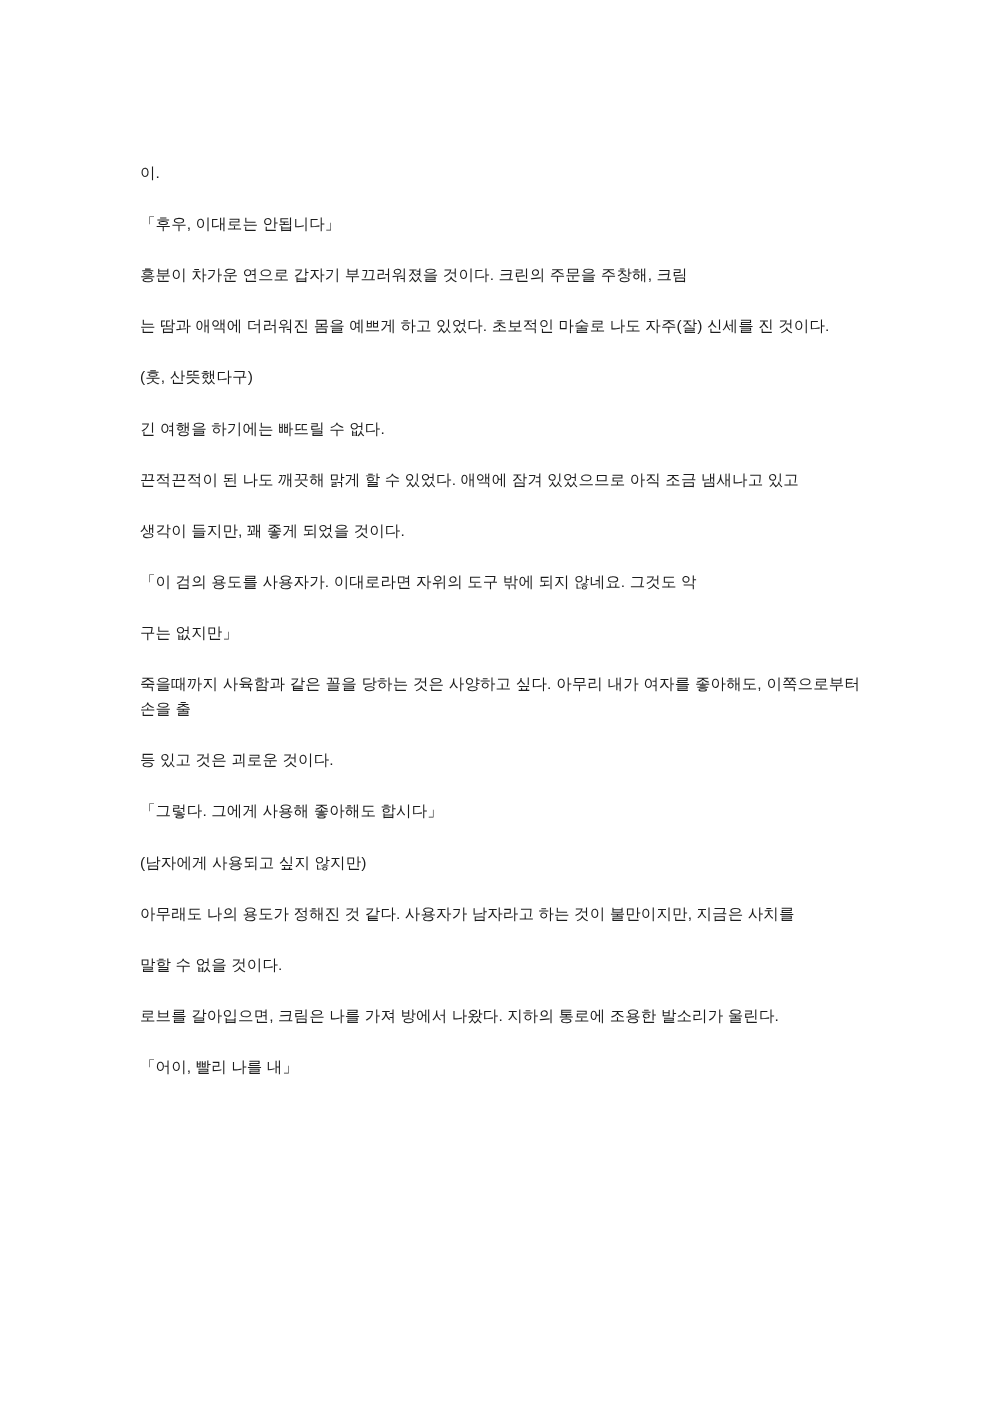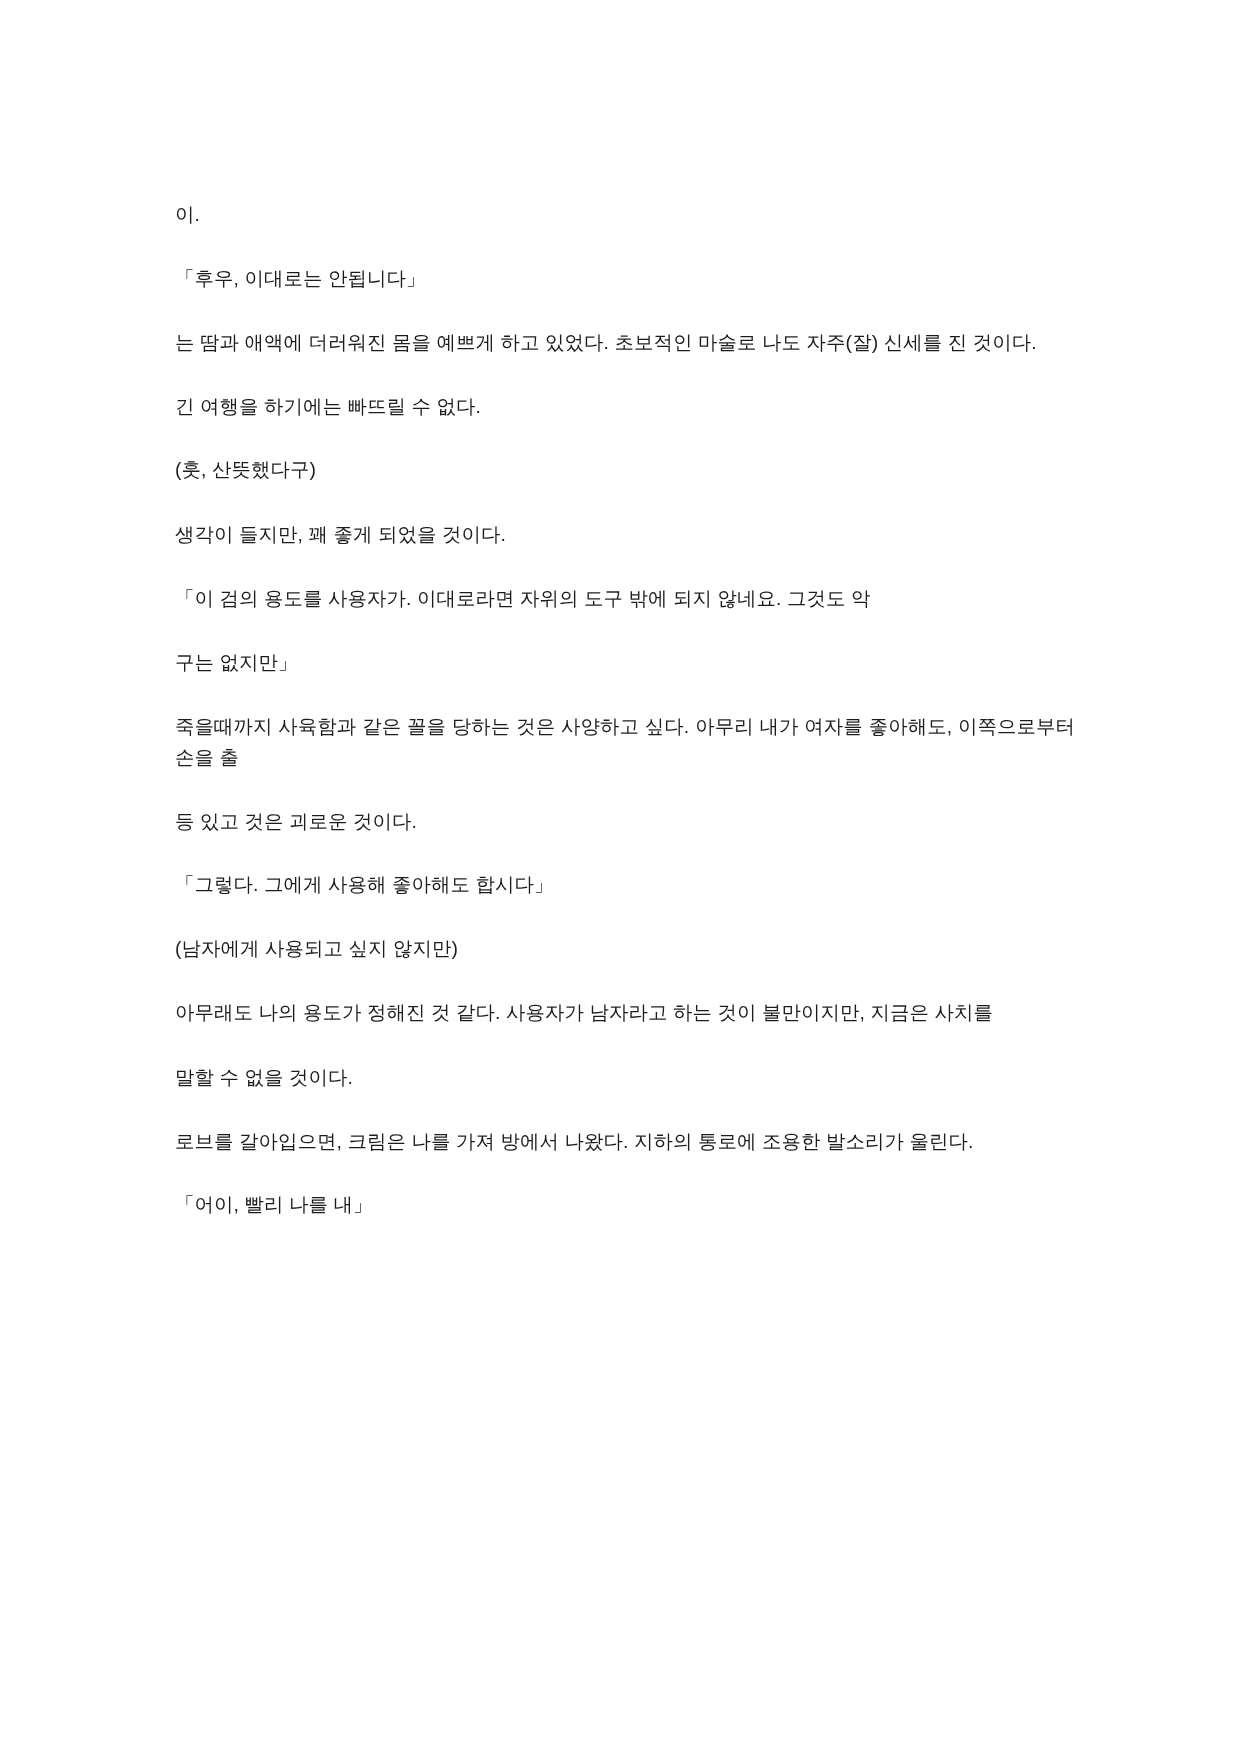--- a/index.html
+++ b/index.html
@@ -41,23 +41,25 @@
   }
 </style>
 </head>
 <body>
 
 <div class="page">
   <div class="doc-body">
 
     <p class="para nojustify">이.</p>
     <p class="para nojustify">「후우, 이대로는 안됩니다」</p>
+    <p class="para nojustify">흥분이 차가운 연으로 갑자기 부끄러워졌을 것이다. 크린의 주문을 주창해, 크림</p>
     <p class="para">는 땀과 애액에 더러워진 몸을 예쁘게 하고 있었다. 초보적인 마술로 나도 자주(잘) 신세를 진 것이다.</p>
+    <p class="para nojustify">(훗, 산뜻했다구)</p>
     <p class="para nojustify">긴 여행을 하기에는 빠뜨릴 수 없다.</p>
-    <p class="para nojustify">(훗, 산뜻했다구)</p>
+    <p class="para">끈적끈적이 된 나도 깨끗해 맑게 할 수 있었다. 애액에 잠겨 있었으므로 아직 조금 냄새나고 있고</p>
     <p class="para nojustify">생각이 들지만, 꽤 좋게 되었을 것이다.</p>
     <p class="para">「이 검의 용도를 사용자가. 이대로라면 자위의 도구 밖에 되지 않네요. 그것도 악</p>
     <p class="para nojustify">구는 없지만」</p>
     <p class="para">죽을때까지 사육함과 같은 꼴을 당하는 것은 사양하고 싶다. 아무리 내가 여자를 좋아해도, 이쪽으로부터 손을 출</p>
     <p class="para nojustify">등 있고 것은 괴로운 것이다.</p>
     <p class="para nojustify">「그렇다. 그에게 사용해 좋아해도 합시다」</p>
     <p class="para nojustify">(남자에게 사용되고 싶지 않지만)</p>
     <p class="para">아무래도 나의 용도가 정해진 것 같다. 사용자가 남자라고 하는 것이 불만이지만, 지금은 사치를</p>
     <p class="para nojustify">말할 수 없을 것이다.</p>
     <p class="para nojustify">로브를 갈아입으면, 크림은 나를 가져 방에서 나왔다. 지하의 통로에 조용한 발소리가 울린다.</p>

